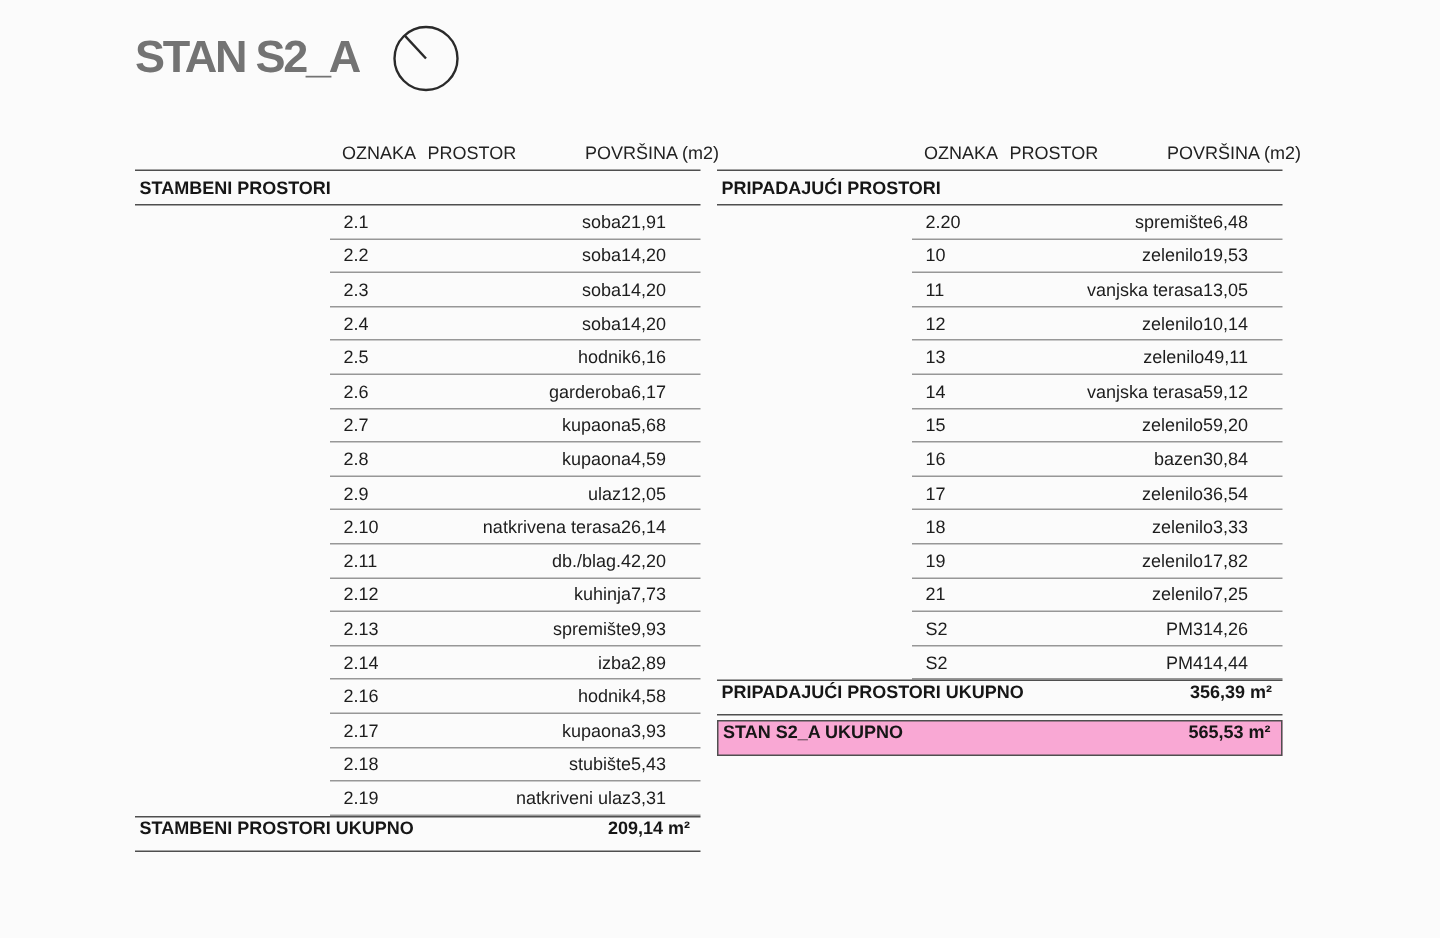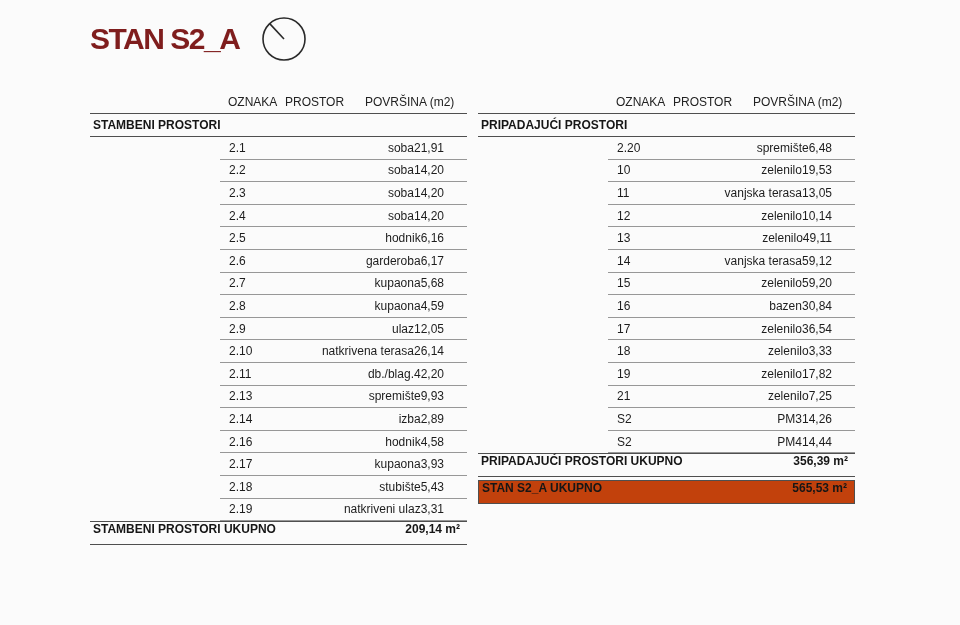--- a/index.html
+++ b/index.html
@@ -3,51 +3,51 @@
 <meta charset="utf-8">
 <style>
   html,body{margin:0;padding:0;}
   body{
     width:960px;height:625px;position:relative;overflow:hidden;
     background:#fbfbfb;color:#1d1d1d;
     font-family:"Liberation Sans","DejaVu Sans",sans-serif;
   }
   .page-title{
     position:absolute;left:90px;top:22px;
-    font-size:30px;font-weight:bold;letter-spacing:-1.5px;color:#7f1d1d;
+    font-size:30px;font-weight:bold;letter-spacing:-1.5px;color:#737373;
   }
   .compass{position:absolute;left:261px;top:16px;}
   .area-table{position:absolute;top:92px;width:377px;font-size:12px;}
   .area-table.left{left:90px;}
   .area-table.right{left:478px;}
   .thead{position:relative;height:21px;border-bottom:1px solid #4f4f4f;}
   .thead span{position:absolute;bottom:4px;white-space:nowrap;color:#222;}
   .h-oznaka{left:138px;}
   .h-prostor{left:195px;text-align:right;}
-  .h-povrsina{left:275px;}
+  .h-povrsina{left:300px;}
   .section{
     height:22px;line-height:23px;border-bottom:1px solid #4f4f4f;
     font-weight:bold;padding-left:3px;white-space:nowrap;color:#161616;
   }
   .rows{margin-left:130px;}
   .row{
     display:flex;align-items:center;height:21.6px;
     border-bottom:1px solid #979797;white-space:nowrap;
   }
   .row .oz{width:66px;padding-left:9px;box-sizing:border-box;}
   .row .pr{flex:1;text-align:right;}
   .row .val{margin-left:auto;padding-right:23px;}
   .total{
     display:flex;height:22px;font-weight:bold;
     border-top:1px solid #4f4f4f;border-bottom:1px solid #4f4f4f;
     padding:0 7px 0 3px;white-space:nowrap;color:#161616;
   }
   .total .val{margin-left:auto;}
   .grand{
-    margin-top:3px;border:1px solid #4f4f4f;background:#c2410c;
+    margin-top:3px;border:1px solid #4f4f4f;background:#f9a8d4;
     border-top:1px solid #4f4f4f;
   }
 </style>
 </head>
 <body>
 
 <div class="page-title">STAN S2_A</div>
 
 <svg class="compass" width="46" height="46" viewBox="0 0 46 46">
   <circle cx="23" cy="23" r="21" fill="none" stroke="#2a2a2a" stroke-width="1.6"></circle>
@@ -111,20 +111,25 @@
         <span class="oz">2.10</span>
         <span class="pr">natkrivena terasa</span>
         <span class="val">26,14</span>
       </div>
       <div class="row">
         <span class="oz">2.11</span>
         <span class="pr">db./blag.</span>
         <span class="val">42,20</span>
       </div>
       <div class="row">
+        <span class="oz">2.12</span>
+        <span class="pr">kuhinja</span>
+        <span class="val">7,73</span>
+      </div>
+      <div class="row">
         <span class="oz">2.13</span>
         <span class="pr">spremište</span>
         <span class="val">9,93</span>
       </div>
       <div class="row">
         <span class="oz">2.14</span>
         <span class="pr">izba</span>
         <span class="val">2,89</span>
       </div>
       <div class="row">

